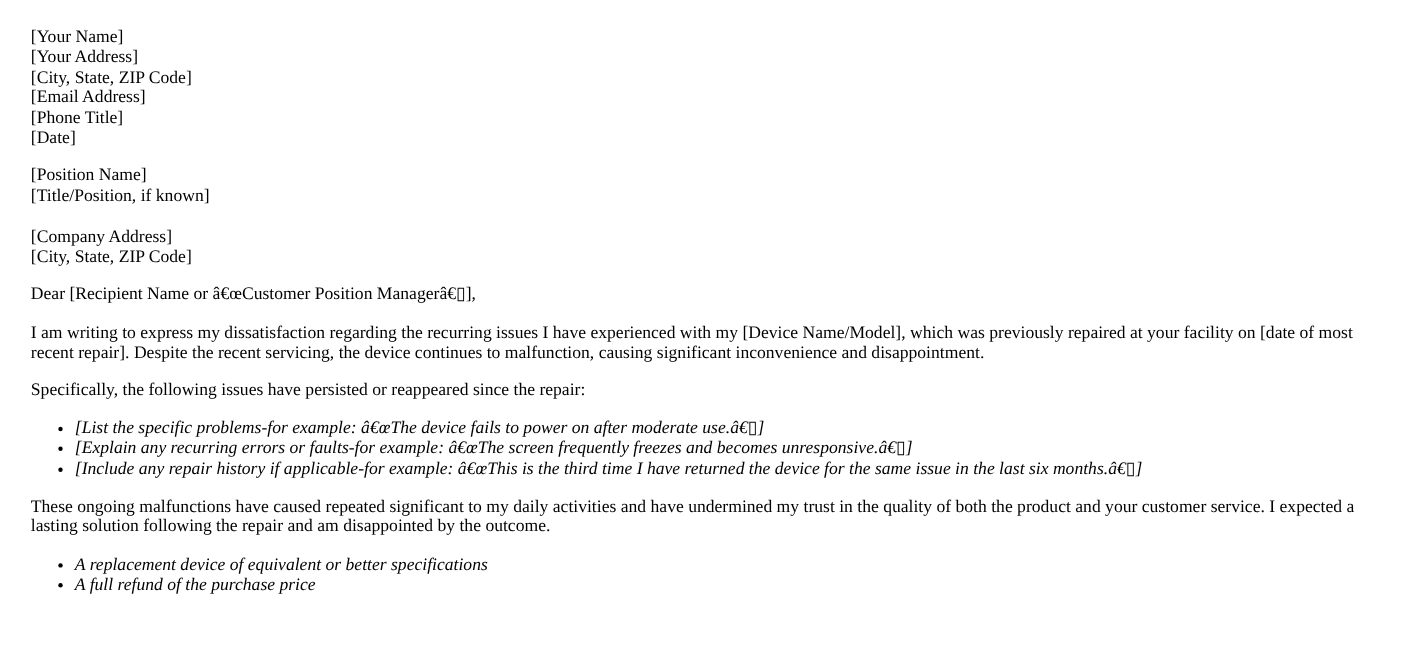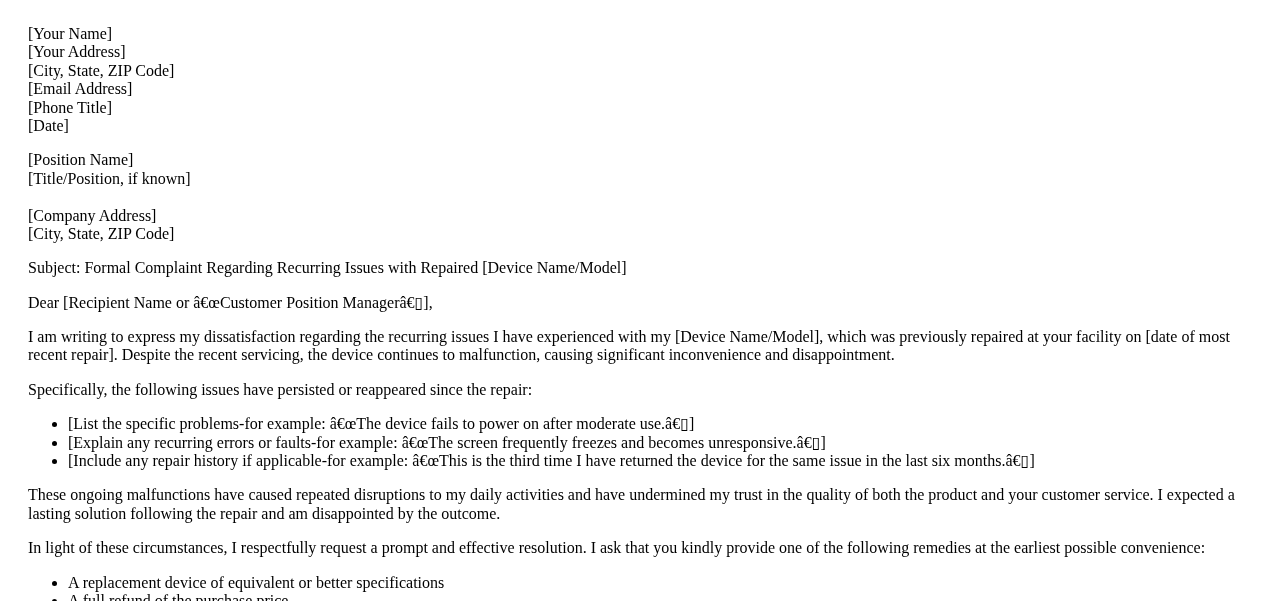--- a/index.html
+++ b/index.html
@@ -19,20 +19,21 @@
   .doc {
     padding: 25px 14px 0 28px;
   }
   .doc p {
     margin: 0 0 16px 0;
   }
   .doc ul {
     margin: 16px 0 16px 0;
     padding-left: 40px;
     list-style-type: disc;
+    font-style: italic;
   }
   .doc li {
     margin: 0;
     padding: 0;
   }
 </style>
 </head>
 <body>
 
 <div class="doc">
@@ -47,36 +48,34 @@
   </p>
 
   <p>
     <span>[Position Name]</span><br>
     <span>[Title/Position, if known]</span><br>
     <br>
     <span>[Company Address]</span><br>
     <span>[City, State, ZIP Code]</span>
   </p>
 
-  <p>Subject: Formal Complaint Regarding Recurring Issues with Repaired [Device Name/Model]</p>
 
   <p>Dear [Recipient Name or â€œCustomer Position Managerâ€▯],</p>
 
   <p>I am writing to express my dissatisfaction regarding the recurring issues I have experienced with my [Device Name/Model], which was previously repaired at your facility on [date of most recent repair]. Despite the recent servicing, the device continues to malfunction, causing significant inconvenience and disappointment.</p>
 
   <p>Specifically, the following issues have persisted or reappeared since the repair:</p>
 
   <ul>
     <li>[List the specific problems-for example: â€œThe device fails to power on after moderate use.â€▯]</li>
     <li>[Explain any recurring errors or faults-for example: â€œThe screen frequently freezes and becomes unresponsive.â€▯]</li>
     <li>[Include any repair history if applicable-for example: â€œThis is the third time I have returned the device for the same issue in the last six months.â€▯]</li>
   </ul>
 
-  <p>These ongoing malfunctions have caused repeated disruptions to my daily activities and have undermined my trust in the quality of both the product and your customer service. I expected a lasting solution following the repair and am disappointed by the outcome.</p>
+  <p>These ongoing malfunctions have caused repeated significant to my daily activities and have undermined my trust in the quality of both the product and your customer service. I expected a lasting solution following the repair and am disappointed by the outcome.</p>
 
-  <p>In light of these circumstances, I respectfully request a prompt and effective resolution. I ask that you kindly provide one of the following remedies at the earliest possible convenience:</p>
 
   <ul>
     <li>A replacement device of equivalent or better specifications</li>
     <li>A full refund of the purchase price</li>
   </ul>
 
 </div>
 
 </body></html>

